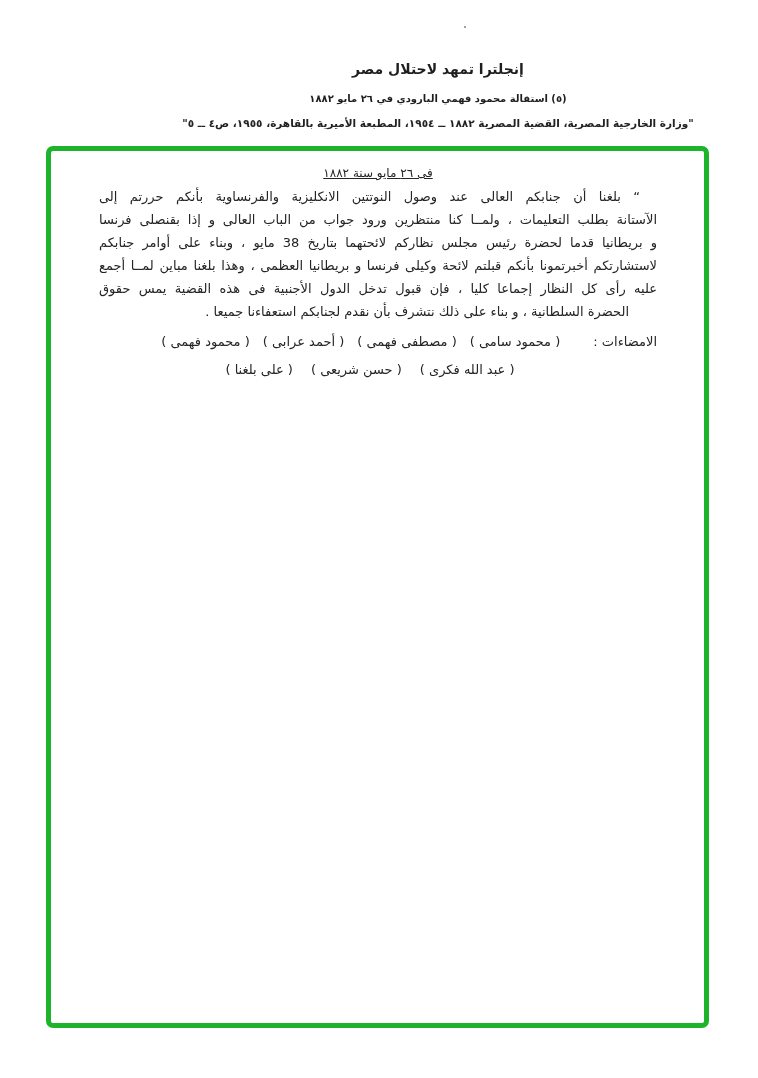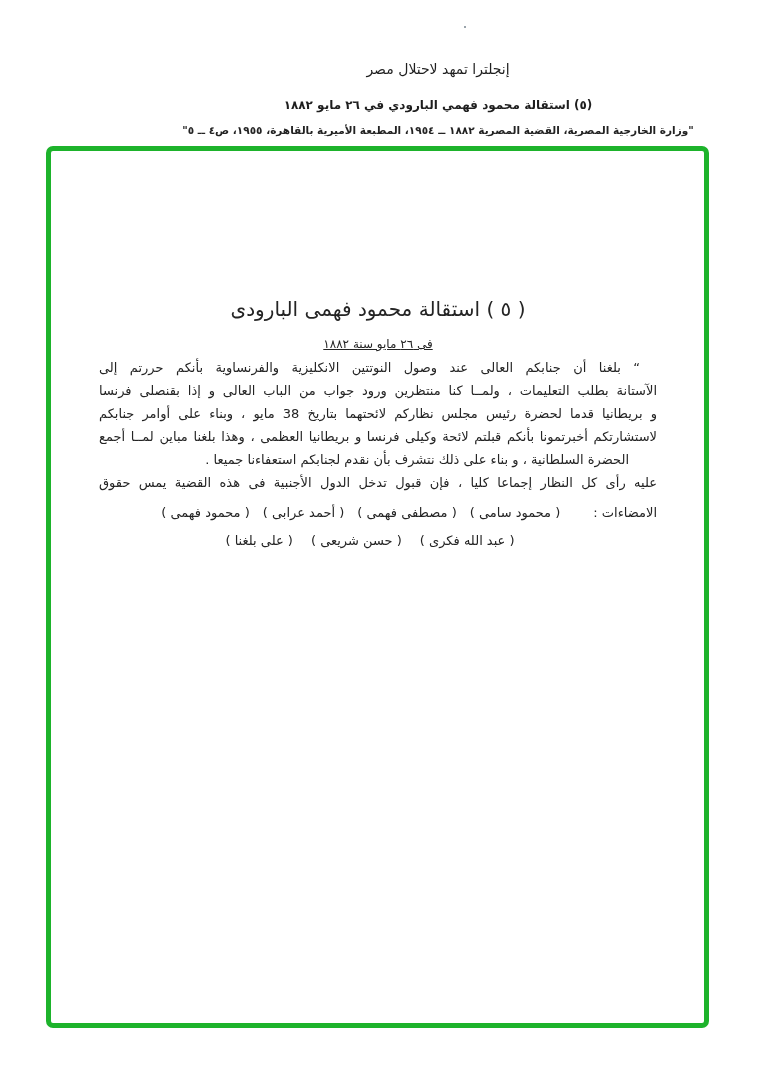--- a/index.html
+++ b/index.html
@@ -30,28 +30,28 @@
   .top-header {
     position: absolute;
     top: 60px;
     left: 118px;
     width: 640px;
     direction: rtl;
     text-align: center;
   }
   .hdr-line1 {
     font-size: 14px;
-    font-weight: normal;
+    font-weight: bold;
     line-height: 19px;
   }
   .hdr-line2 {
-    font-size: 12px;
+    font-size: 10px;
     font-weight: bold;
     line-height: 19px;
-    margin-top: 17px;
+    margin-top: 10px;
   }
   .hdr-source {
     font-size: 10.5px;
     font-weight: bold;
     line-height: 14px;
     margin-top: 8px;
     color: #222;
   }
 
   
@@ -147,31 +147,30 @@
 
 <header class="top-header">
   <div class="hdr-line1">إنجلترا تمهد لاحتلال مصر</div>
   <div class="hdr-line2">(٥) استقالة محمود فهمي البارودي في ٢٦ مايو ١٨٨٢</div>
   <div class="hdr-source">"وزارة الخارجية المصرية، القضية المصرية ١٨٨٢ ــ ١٩٥٤، المطبعة الأميرية بالقاهرة، ١٩٥٥، ص٤ ــ ٥"</div>
 </header>
 
 <div class="doc-frame">
   <div class="doc">
 
-    <div class="doc-title">( ٥ ) استقالة محمود فهمى البارودى</div>
     <div class="doc-subtitle">فى ٢٦ مايو سنة ١٨٨٢</div>
 
 
     <div class="doc-body">
       <div class="bline first">“ بلغنا أن جنابكم العالى عند وصول النوتتين الانكليزية والفرنساوية بأنكم حررتم إلى</div>
       <div class="bline">الآستانة بطلب التعليمات ، ولمــا كنا منتظرين ورود جواب من الباب العالى و إذا بقنصلى فرنسا</div>
       <div class="bline">و بريطانيا قدما لحضرة رئيس مجلس نظاركم لائحتهما بتاريخ 38 مايو ، وبناء على أوامر جنابكم</div>
       <div class="bline">لاستشارتكم أخبرتمونا بأنكم قبلتم لائحة وكيلى فرنسا و بريطانيا العظمى ، وهذا بلغنا مباين لمــا أجمع</div>
+      <div class="bline">عليه رأى كل النظار إجماعا كليا ، فإن قبول تدخل الدول الأجنبية فى هذه القضية يمس حقوق</div>
       <div class="bline last">الحضرة السلطانية ، و بناء على ذلك نتشرف بأن نقدم لجنابكم استعفاءنا جميعا .</div>
-      <div class="bline">عليه رأى كل النظار إجماعا كليا ، فإن قبول تدخل الدول الأجنبية فى هذه القضية يمس حقوق</div>
     </div>
 
     <div class="sig-row1">
       <span class="sig-label">الامضاءات :</span>
       <span>( محمود سامى )</span>
       <span>( مصطفى فهمى )</span>
       <span>( أحمد عرابى )</span>
       <span>( محمود فهمى )</span>
     </div>
 

